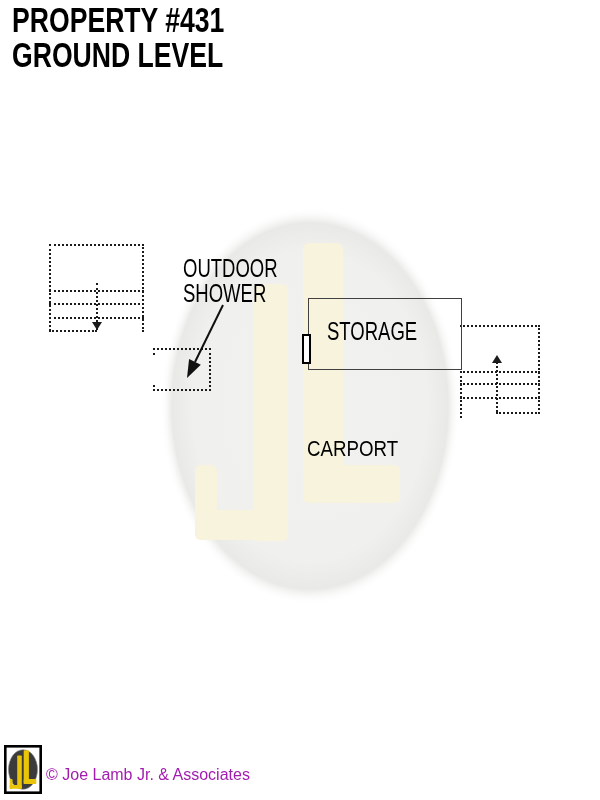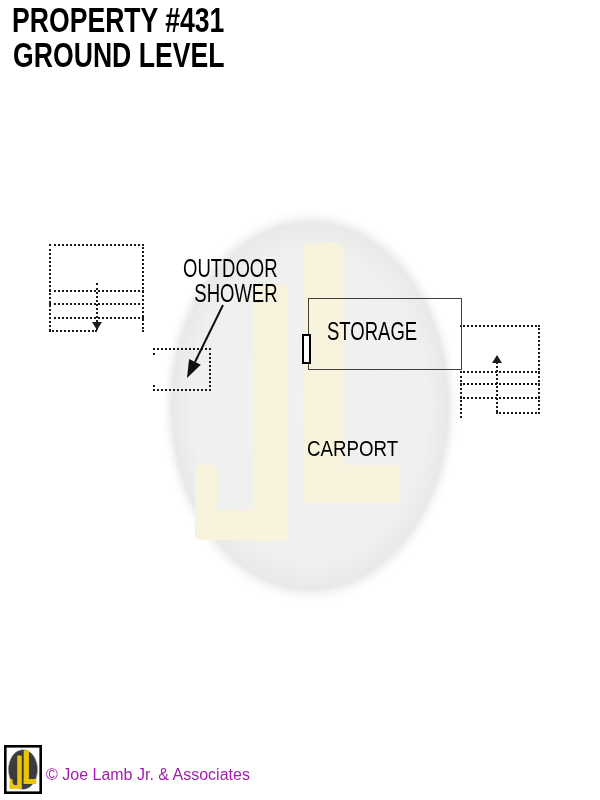--- a/index.html
+++ b/index.html
@@ -1,18 +1,18 @@
 <!DOCTYPE html>
 <html><head>
 <meta charset="utf-8">
 <style>
   html,body{margin:0;padding:0;background:#ffffff;}
   body{width:600px;height:800px;position:relative;overflow:hidden;
        font-family:"Liberation Sans","DejaVu Sans",sans-serif;color:#000;}
-  #canvas{position:absolute;left:0;top:0;width:600px;height:800px;background:#fff;text-align:right;}
+  #canvas{position:absolute;left:0;top:0;width:600px;height:800px;background:#fff;}
 
   
   .watermark{position:absolute;left:160px;top:207px;width:300px;height:398px;z-index:1;}
 
   
   .hd{position:absolute;height:0;border-top:2px dotted #1b1b1b;}
   .vd{position:absolute;width:0;border-left:2px dotted #1b1b1b;}
   .ah-down{position:absolute;width:0;height:0;border-left:5px solid transparent;
            border-right:5px solid transparent;border-top:8px solid #1b1b1b;}
   .ah-up{position:absolute;width:0;height:0;border-left:5px solid transparent;

